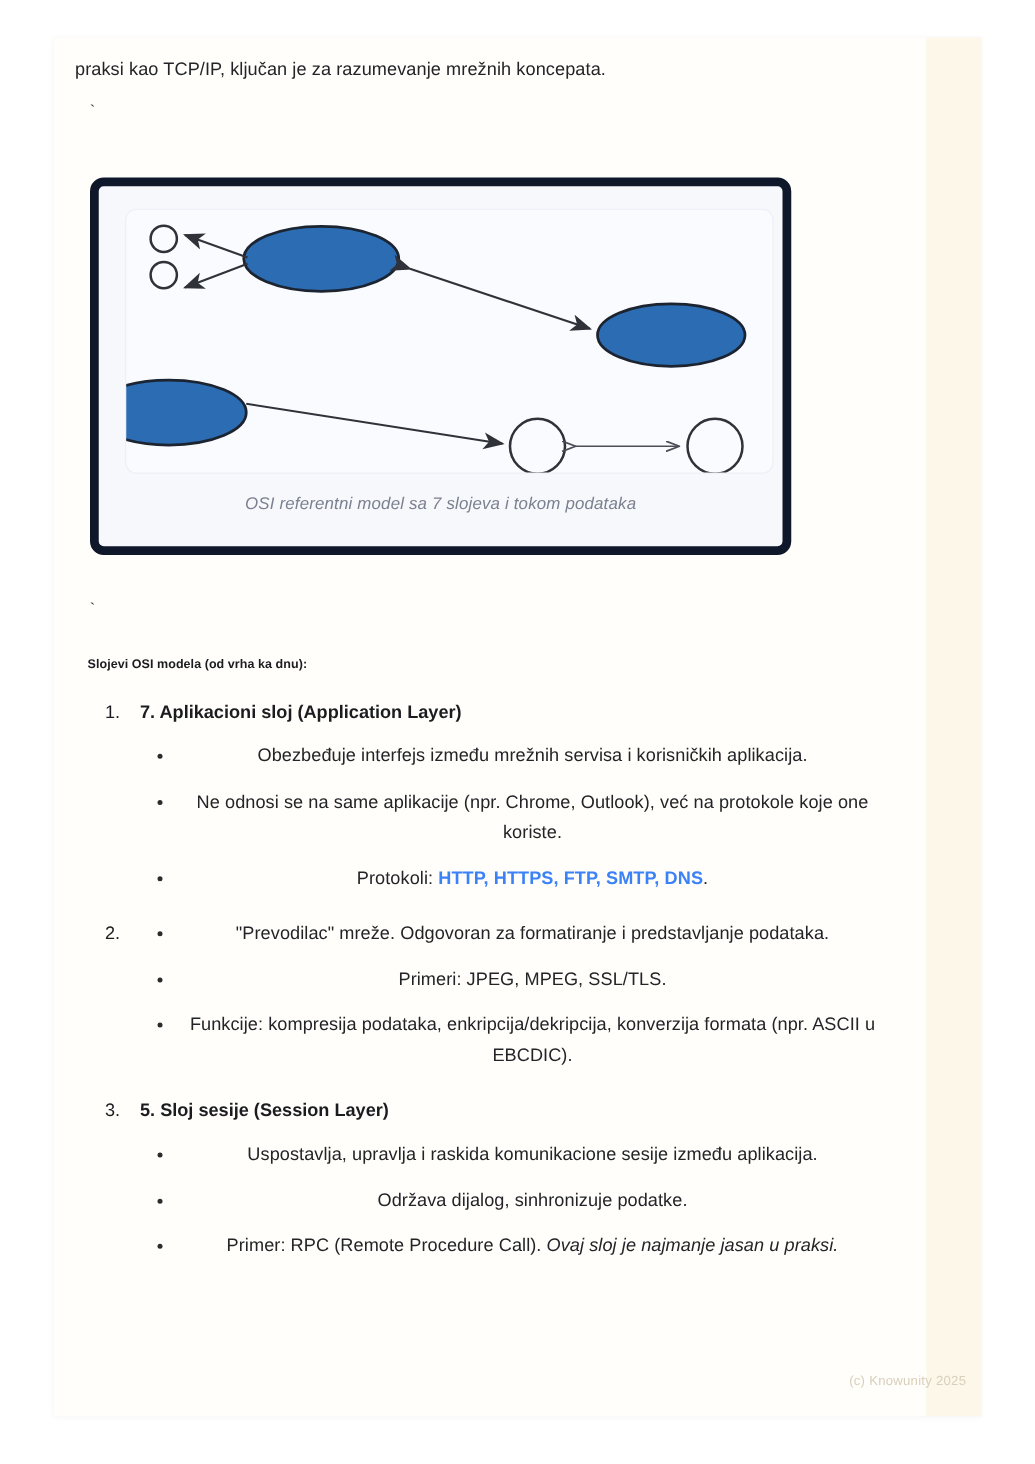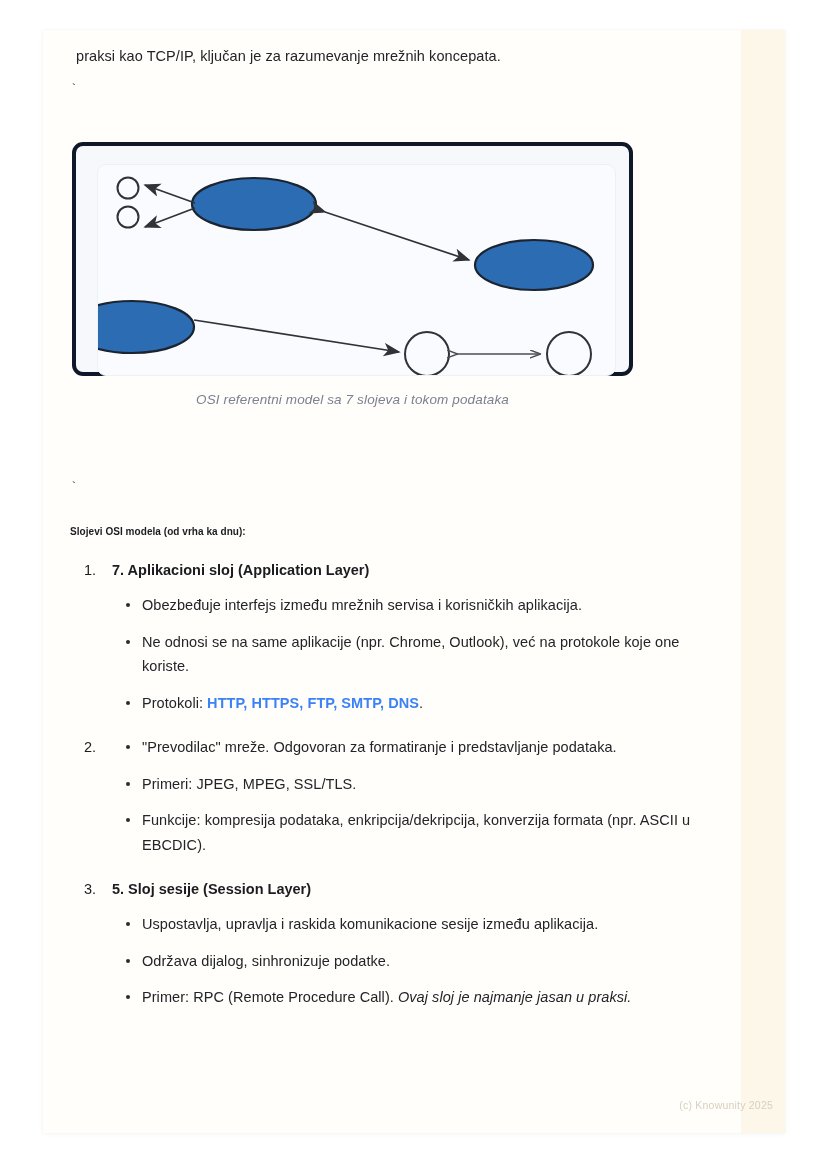--- a/index.html
+++ b/index.html
@@ -50,21 +50,21 @@
     top: 0;
     width: 698px;
     height: 100%;
     padding: 0;
     box-sizing: border-box;
   }
 
   
   .para {
     position: absolute;
-    left: 33px;
+    left: 17px;
     top: 15px;
     width: 640px;
     font-size: 14.5px;
     line-height: 22px;
     color: #232427;
     letter-spacing: 0.005em;
   }
   .tick-mark {
     position: absolute;
     left: 27px;
@@ -75,23 +75,23 @@
   }
   .tick-1 { top: 52px; }
   .tick-2 { top: 450px; }
 
   
   .figure-outer {
     position: absolute;
     left: 29px;
     top: 112px;
     width: 561px;
-    height: 234px;
+    height: 302px;
     background: #f7f8fc;
-    border: 4px solid #0f172a;
+    border: 7px solid #0f172a;
     border-radius: 11px;
     box-sizing: border-box;
   }
   .figure-inner {
     position: absolute;
     left: 21px;
     top: 18px;
     width: 519px;
     height: 212px;
     background: #fafbfe;
@@ -168,20 +168,21 @@
   }
   .ul-item {
     position: relative;
     padding-left: 72px;
     font-size: 14.5px;
     line-height: 24.5px;
     color: #232427;
     margin-bottom: 12px;
     max-width: 640px;
     letter-spacing: 0.004em;
+    text-align: center;
   }
   .ul-item:before {
     content: "";
     position: absolute;
     left: 56px;
     top: 10px;
     width: 4px;
     height: 4px;
     border-radius: 50%;
     background: #2a2b2e;

